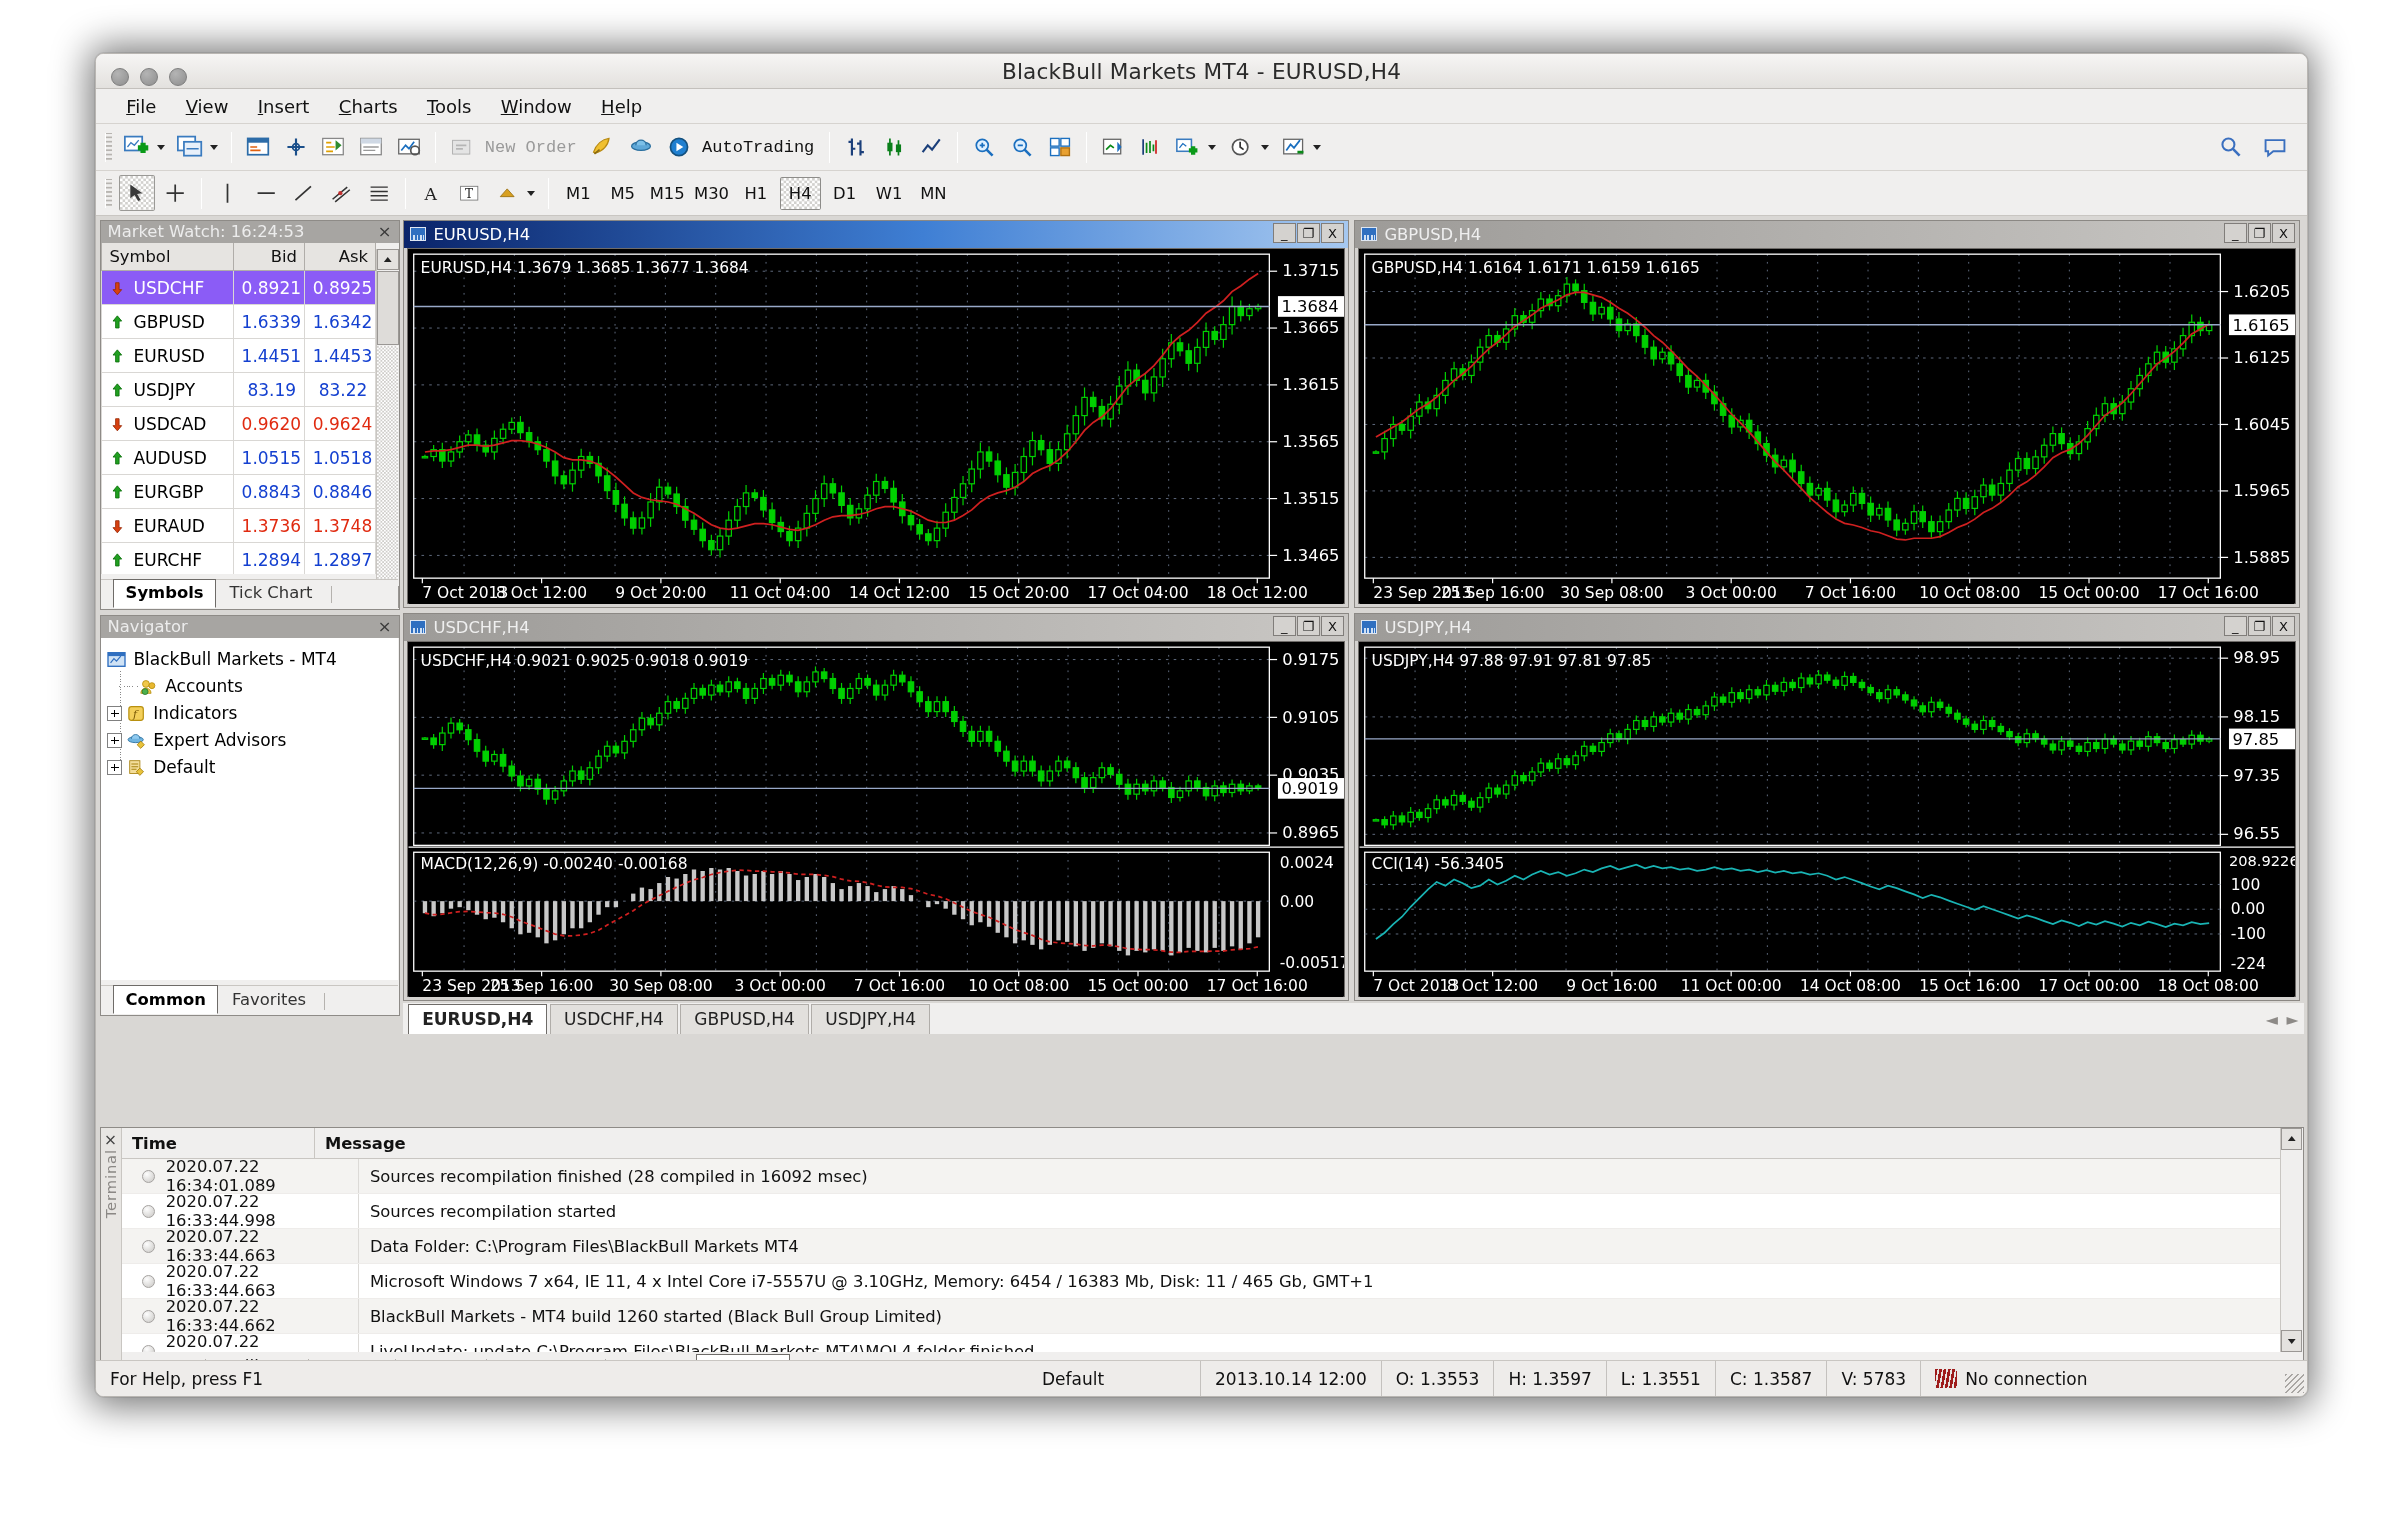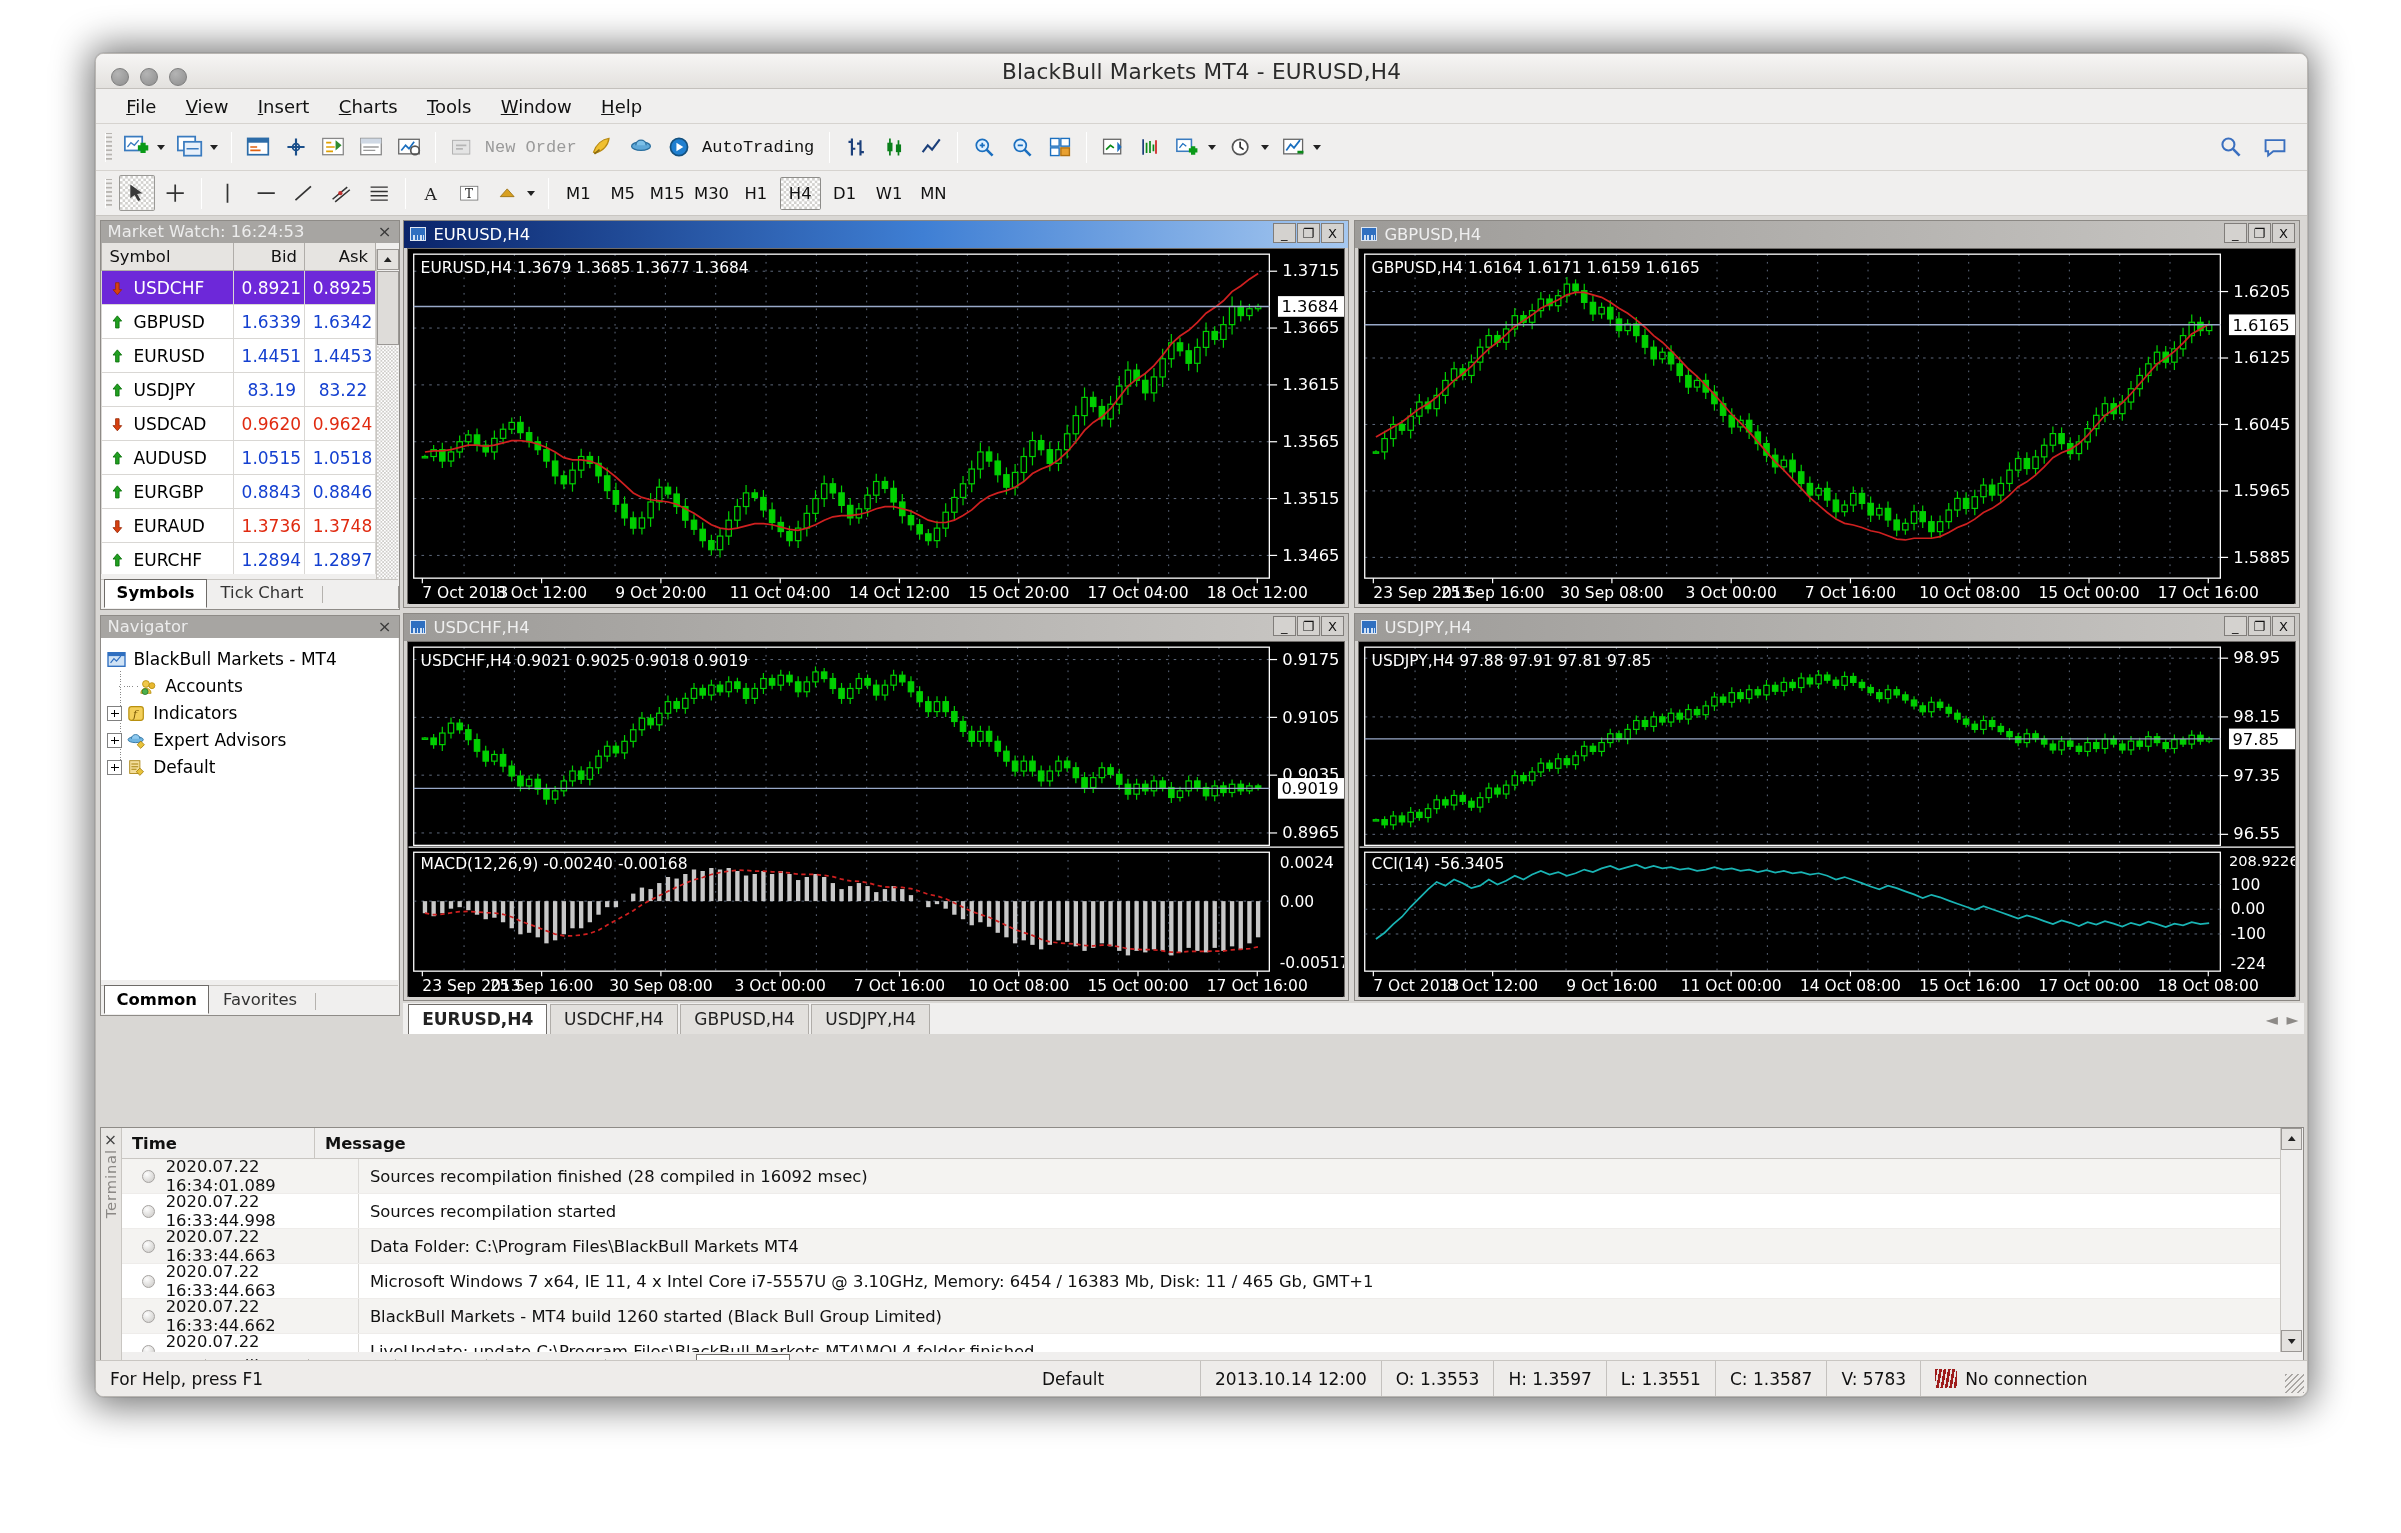--- a/index.html
+++ b/index.html
@@ -112,33 +112,33 @@
     font-family:"DejaVu Sans",sans-serif;
   }
   .mw th.sym { text-align:left; }
   .mw th.num { text-align:right; }
   .mw td {
     border:0.9px solid #d9d7d4; font-size:17px; height:34px; padding:0 7.8px;
     font-family:"DejaVu Sans",sans-serif; color:#1440d0;
   }
   .mw td.sym { text-align:left; color:#000; }
   .mw td.num { text-align:right; }
-  .mw tr.sel td { background:#6d28d9; color:#fff;margin-top:32px; }
+  .mw tr.sel td { background:#8b5cf6; color:#fff;margin-top:32px; }
   .mw tr.sel td.sym { color:#fff; }
   .mw td.dn { color:#e02a10; }
   .arrow { display:inline-block; width:14.7px; height:14.7px; margin-right:8.6px; vertical-align:-1.7px; }
 
   .sbar { position:absolute; right:0.9px; top:28px; width:21.6px; bottom:0.9px; background:#f0efee; border-left:0.9px solid #c9c6c2;}
   .sbtn { width:21.6px;height:21.6px;background:#e4e2df;border:0.9px solid #9a9794; display:flex;align-items:center;justify-content:center;}
   .sthumb { position:absolute; left:0; top:22.4px; width:21.6px; height:74px; background:#dedcd9; border:0.9px solid #9a9794; }
   .strack { position:absolute; left:0; top:97px; right:0; bottom:22.4px;
             background-image: repeating-conic-gradient(#ffffff 0% 25%, #cfcdca 0% 50%); background-size:3.5px 3.5px; }
 
   
-  .tabstrip { height:29px; background:#f0efee; display:flex; align-items:flex-end; padding-left:3px; border-top:0.9px solid #c9c6c2;}
+  .tabstrip { height:29px; background:#f0efee; display:flex; align-items:flex-end; padding-left:12px; border-top:0.9px solid #c9c6c2;}
   .tab {
     font-size:16.4px; color:#333; padding:3.5px 11.2px 4.3px; margin-right:1.7px; border:0.9px solid transparent;
     font-family:"DejaVu Sans",sans-serif;
   }
   .tab.active { background:#fff; border:0.9px solid #6e6b68; border-bottom:0.9px solid #fff; color:#000; font-weight:bold; }
   .tabdiv { width:0.9px; height:17px; background:#b5b2ae; margin:0 4.3px 4.3px; }
 
   
   .tree { background:#fff; padding:7.8px 6px; font-size:17px; color:#000; font-family:"DejaVu Sans",sans-serif; }
   .tnode { display:flex; align-items:center; height:27px; white-space:nowrap; }

